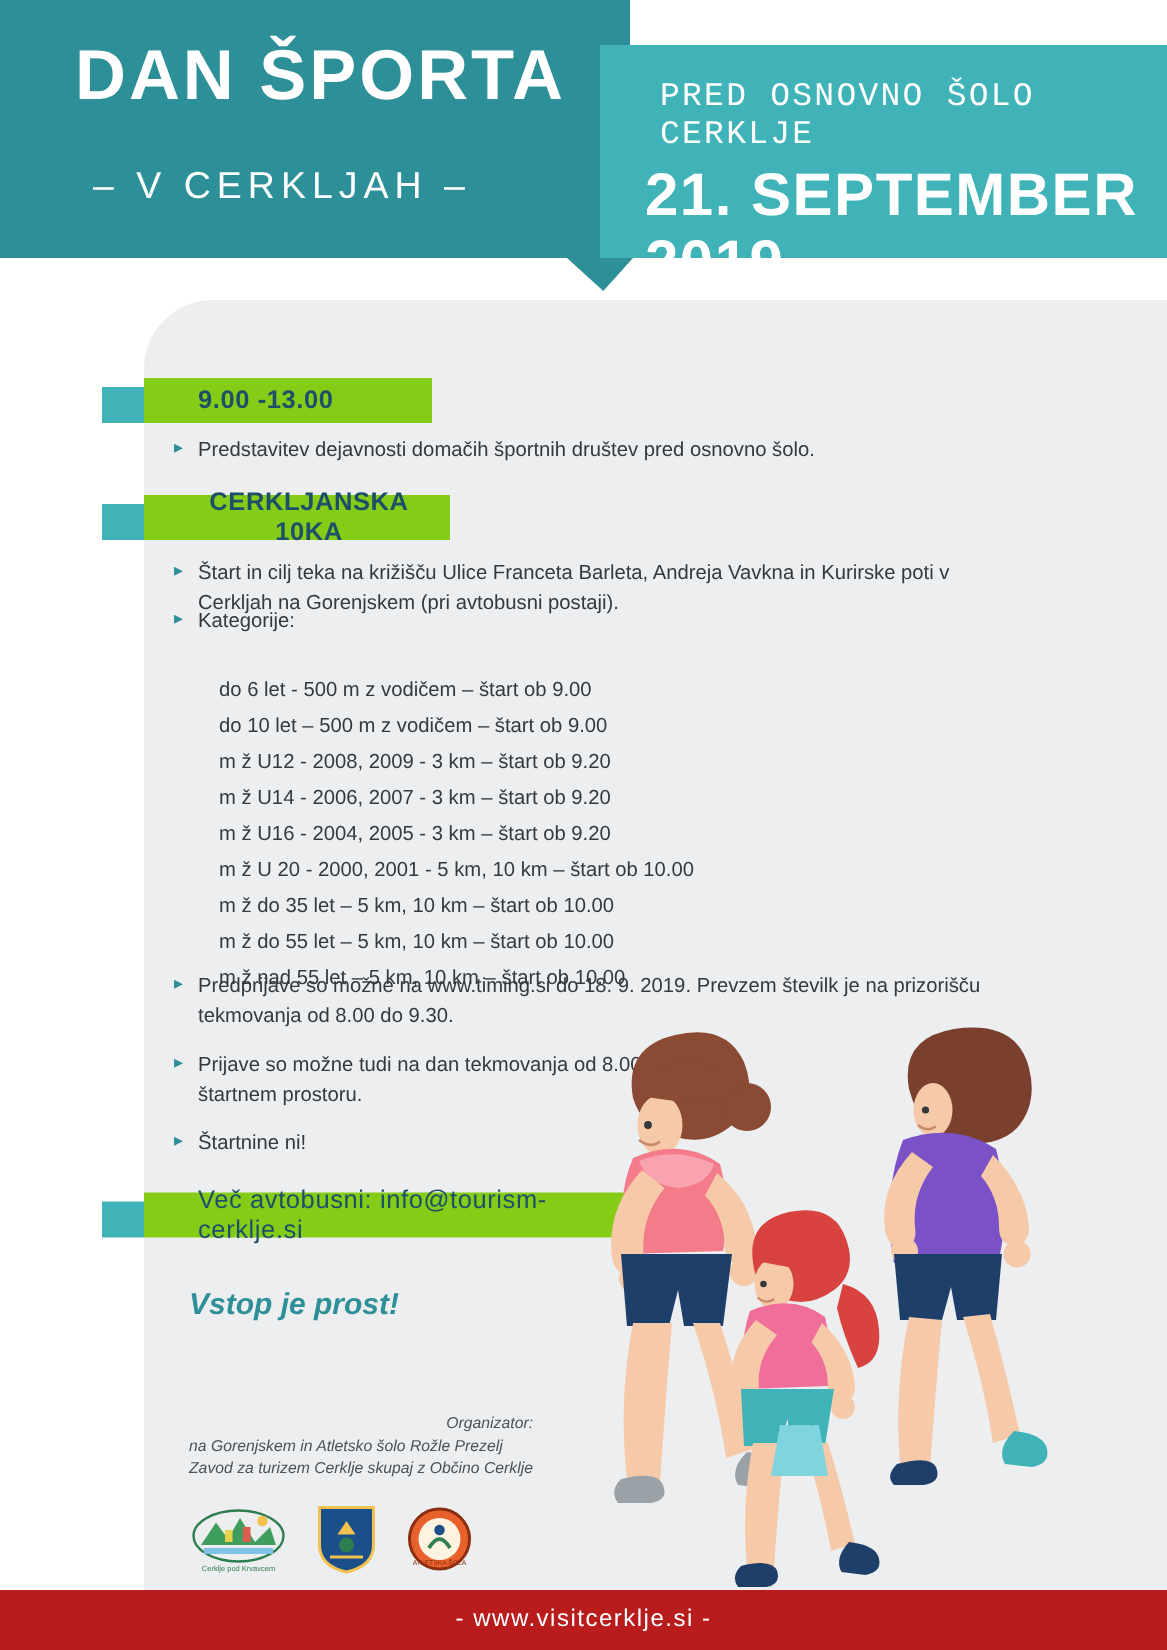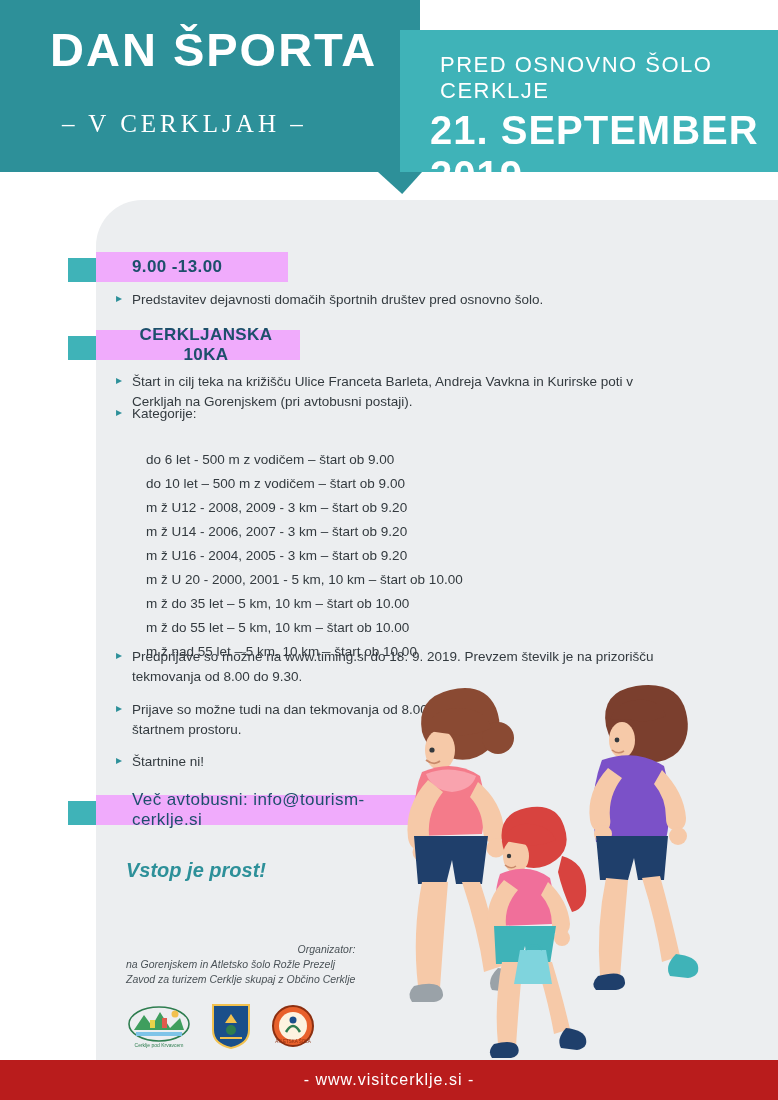--- a/index.html
+++ b/index.html
@@ -36,48 +36,49 @@
     font-size:47px;
     letter-spacing:2px;
     font-weight:bold;
     font-family:"Liberation Sans", sans-serif;
   }
   .title-sub {
     position:absolute; left:62px; top:110px;
     color:#ffffff;
     font-size:25px;
     letter-spacing:4px;
-    font-family:Liberation Serif, serif;
+    font-family:Liberation Sans, sans-serif;
   }
   .header-place {
     position:absolute; left:440px; top:52px;
     color:#ffffff;
     font-size:22px;
     letter-spacing:1.5px;
+    font-family:Liberation Mono, monospace;
   }
   .header-date {
     position:absolute; left:430px; top:108px;
     color:#ffffff;
     font-size:40px;
     letter-spacing:1px;
     font-weight:bold;
   }
 
   
   .panel {
     position:absolute; left:96px; top:200px; width:682px; height:880px;
     background:#eceef0;
     border-top-left-radius:46px;
   }
 
   
   .ribbon {
     position:absolute;
     height:30px;
-    background:#f0abfc;
+    background:#84cc16;
     display:flex; align-items:center;
     padding-left:36px; padding-right:20px;
     color:#1d4f6b;
     font-size:17px;
     font-weight:bold;
     letter-spacing:0.4px;
   }
   .ribbon.small-tab::before{
     content:"";
     position:absolute; left:-28px; top:6px;

